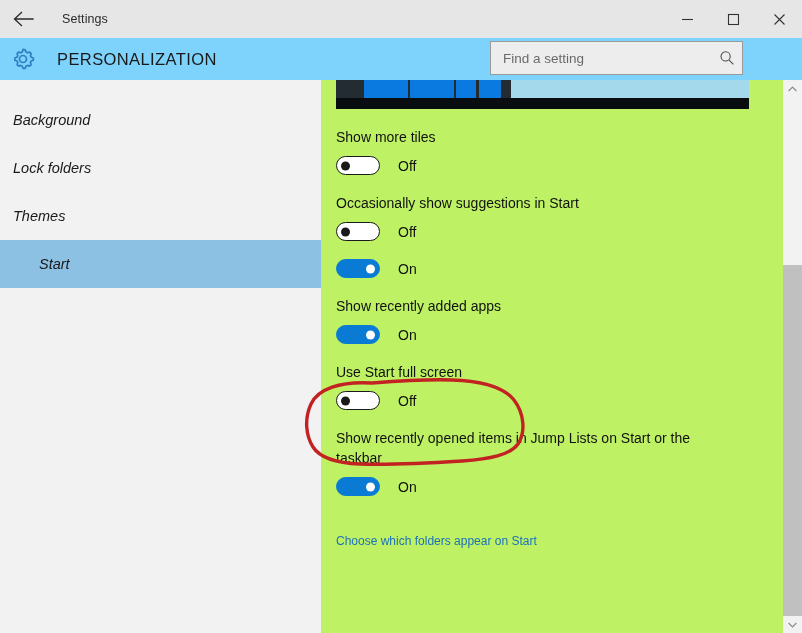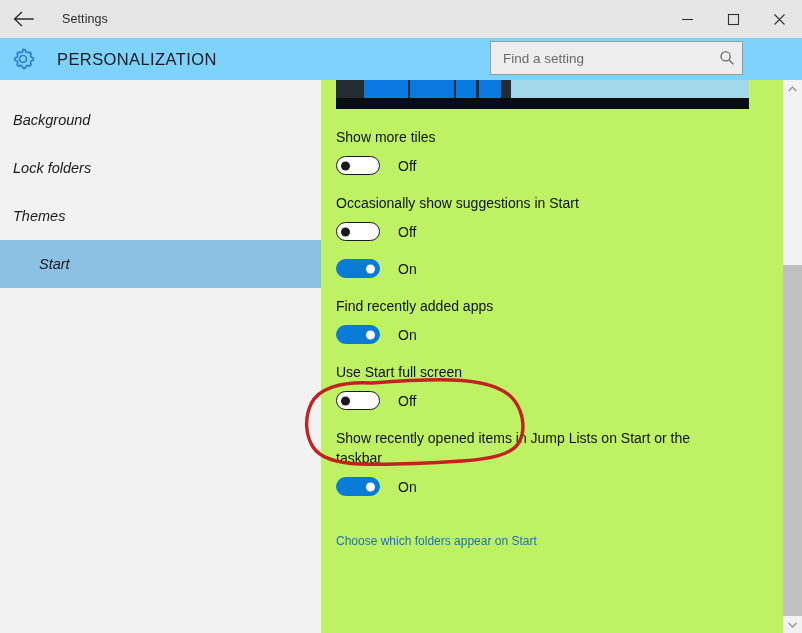--- a/index.html
+++ b/index.html
@@ -412,21 +412,21 @@
           <div class="toggle-row">
             <div class="switch on">
               <div class="knob"></div>
             </div>
             <div class="switch-state">On</div>
           </div>
         </div>
 
         
         <div class="setting">
-          <div class="setting-label">Find recently added apps</div>
+          <div class="setting-label">Show recently added apps</div>
           <div class="toggle-row">
             <div class="switch on">
               <div class="knob"></div>
             </div>
             <div class="switch-state">On</div>
           </div>
         </div>
 
         
         <div class="setting">

